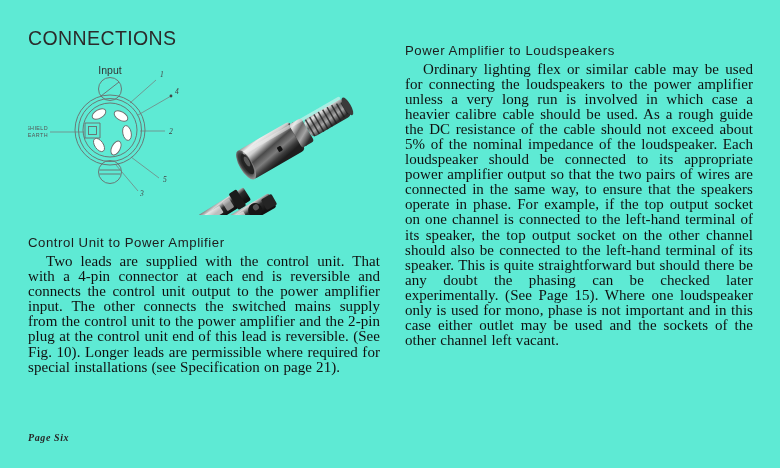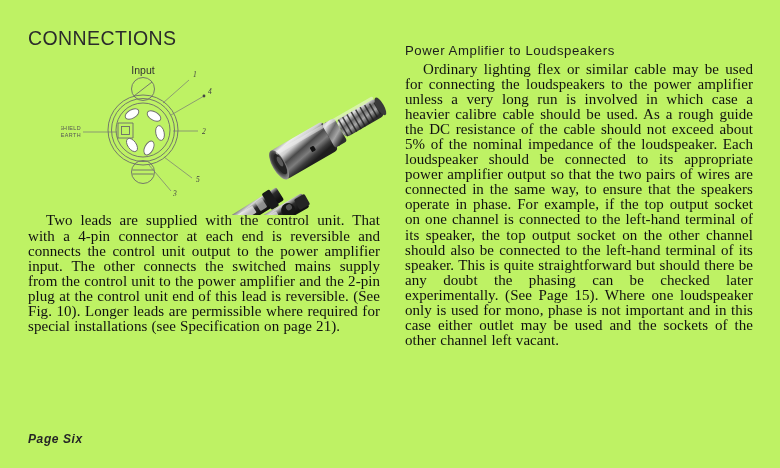--- a/index.html
+++ b/index.html
@@ -12,21 +12,21 @@
     background: #ffffff;
     font-family: "Liberation Serif", serif;
     color: #111111;
     overflow: hidden;
     position: relative;
   }
 
   .page {
     position: absolute;
     inset: 0;
-    background: #bef264;
+    background: #5eead4;
   }
 
   
   .col-left {
     position: absolute;
     left: 28px;
     top: 28px;
     width: 352px;
   }
   .col-right {
@@ -76,35 +76,34 @@
     text-align: center;
     color: #1a1a1a;
     letter-spacing: 0.35px;
     margin: 0;
   }
 
   .page-folio {
     position: absolute;
     left: 28px;
     top: 432px;
-    font-family: Liberation Sans, sans-serif;
+    font-family: Liberation Serif, serif;
     font-style: italic;
     font-weight: bold;
-    font-size: 12px;
+    font-size: 10px;
     letter-spacing: 0.6px;
     color: #262626;
   }
 
   
   .figure {
     position: relative;
     width: 352px;
     height: 160px;
     margin-top: 2px;
-    margin-left: 33px;
   }
 
   .fig-svg {
     position: absolute;
     left: 0;
     top: 0;
   }
 
   .fig-caption-wrap {
     position: absolute;
@@ -249,20 +248,21 @@
             <line x1="324.5" y1="80" x2="324.5" y2="93"></line>
           </g>
           <ellipse cx="328" cy="86.5" rx="3.5" ry="10" fill="#3a3a3a"></ellipse>
 
           <rect x="214" y="73.5" width="112" height="3.2" rx="1.6" fill="#f2f2f2" opacity="0.5"></rect>
         </g>
       </svg>
 
     </div>
 
+    <h2 class="section-head" style="margin-top:22px;">Control Unit to Power Amplifier</h2>
 
     <p class="body">Two leads are supplied with the control unit. That with a 4-pin connector at each end is reversible and connects the control unit output to the power amplifier input. The other connects the switched mains supply from the control unit to the power amplifier and the 2-pin plug at the control unit end of this lead is reversible. (See Fig. 10). Longer leads are permissible where required for special installations (see Specification on page 21).</p>
   </div>
 
   <div class="col-right">
     <h2 class="section-head">Power Amplifier to Loudspeakers</h2>
 
     <p class="body">Ordinary lighting flex or similar cable may be used for connecting the loudspeakers to the power amplifier unless a very long run is involved in which case a heavier calibre cable should be used. As a rough guide the DC resistance of the cable should not exceed about 5% of the nominal impedance of the loudspeaker. Each loudspeaker should be connected to its appropriate power amplifier output so that the two pairs of wires are connected in the same way, to ensure that the speakers operate in phase. For example, if the top output socket on one channel is connected to the left-hand terminal of its speaker, the top output socket on the other channel should also be connected to the left-hand terminal of its speaker. This is quite straightforward but should there be any doubt the phasing can be checked later experimentally. (See Page 15). Where one loudspeaker only is used for mono, phase is not important and in this case either outlet may be used and the sockets of the other channel left vacant.</p>
 
   </div>

